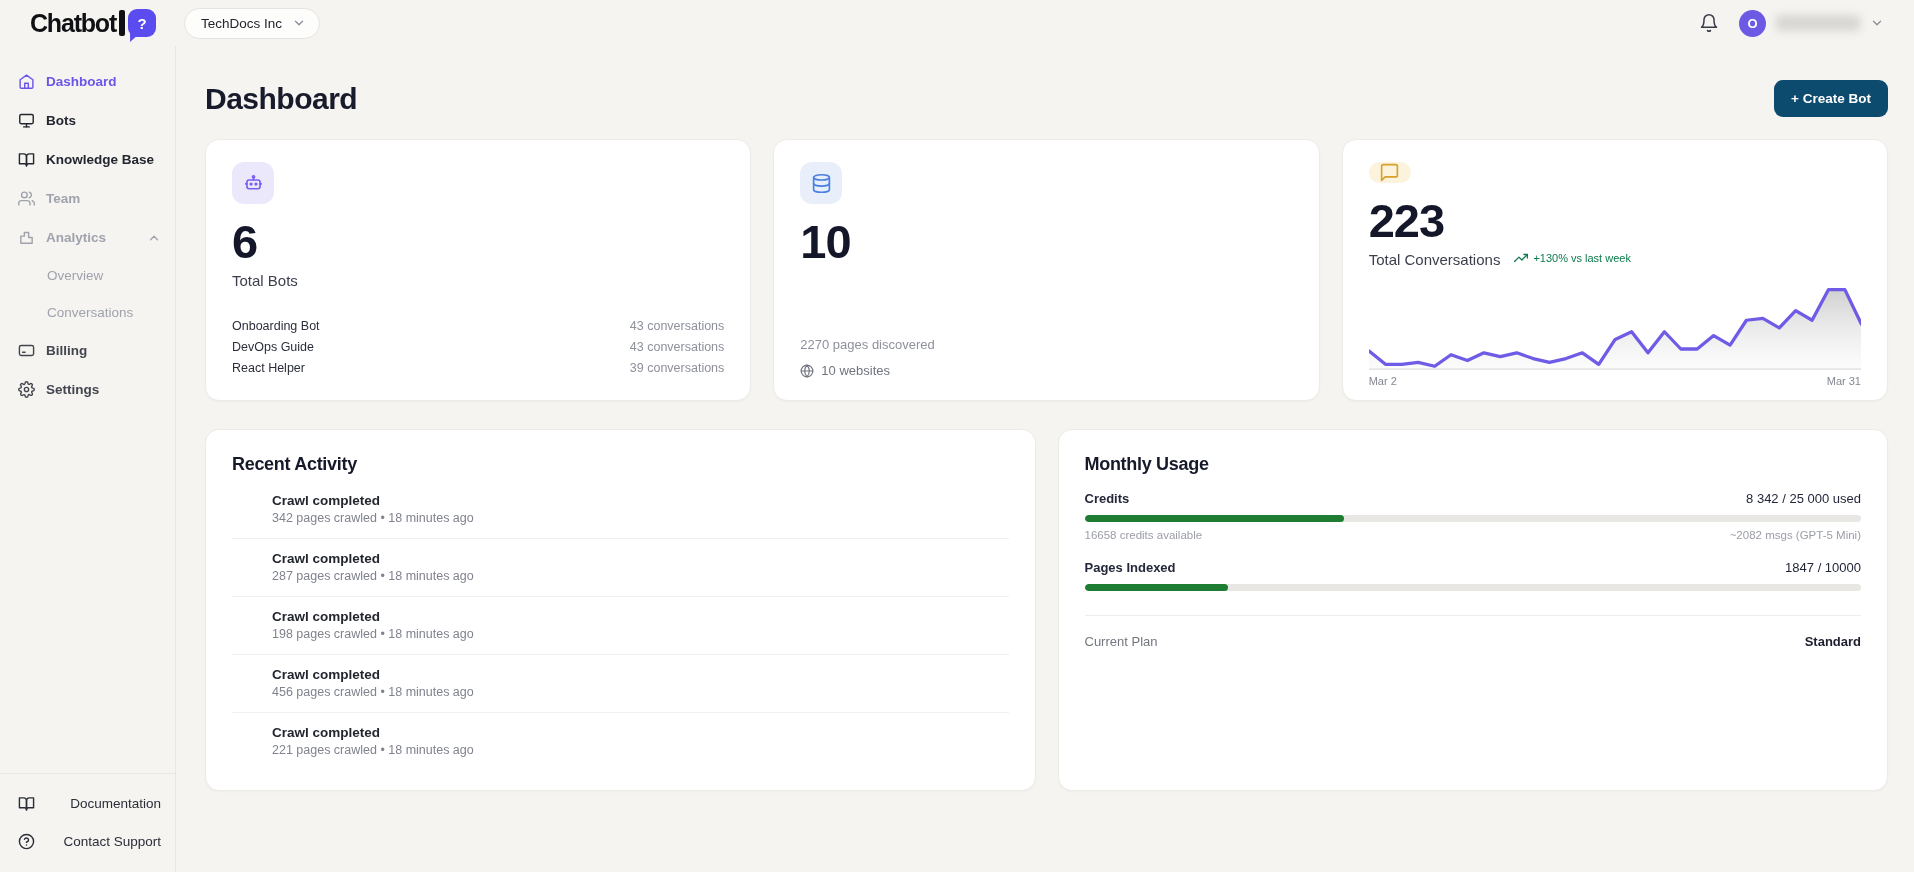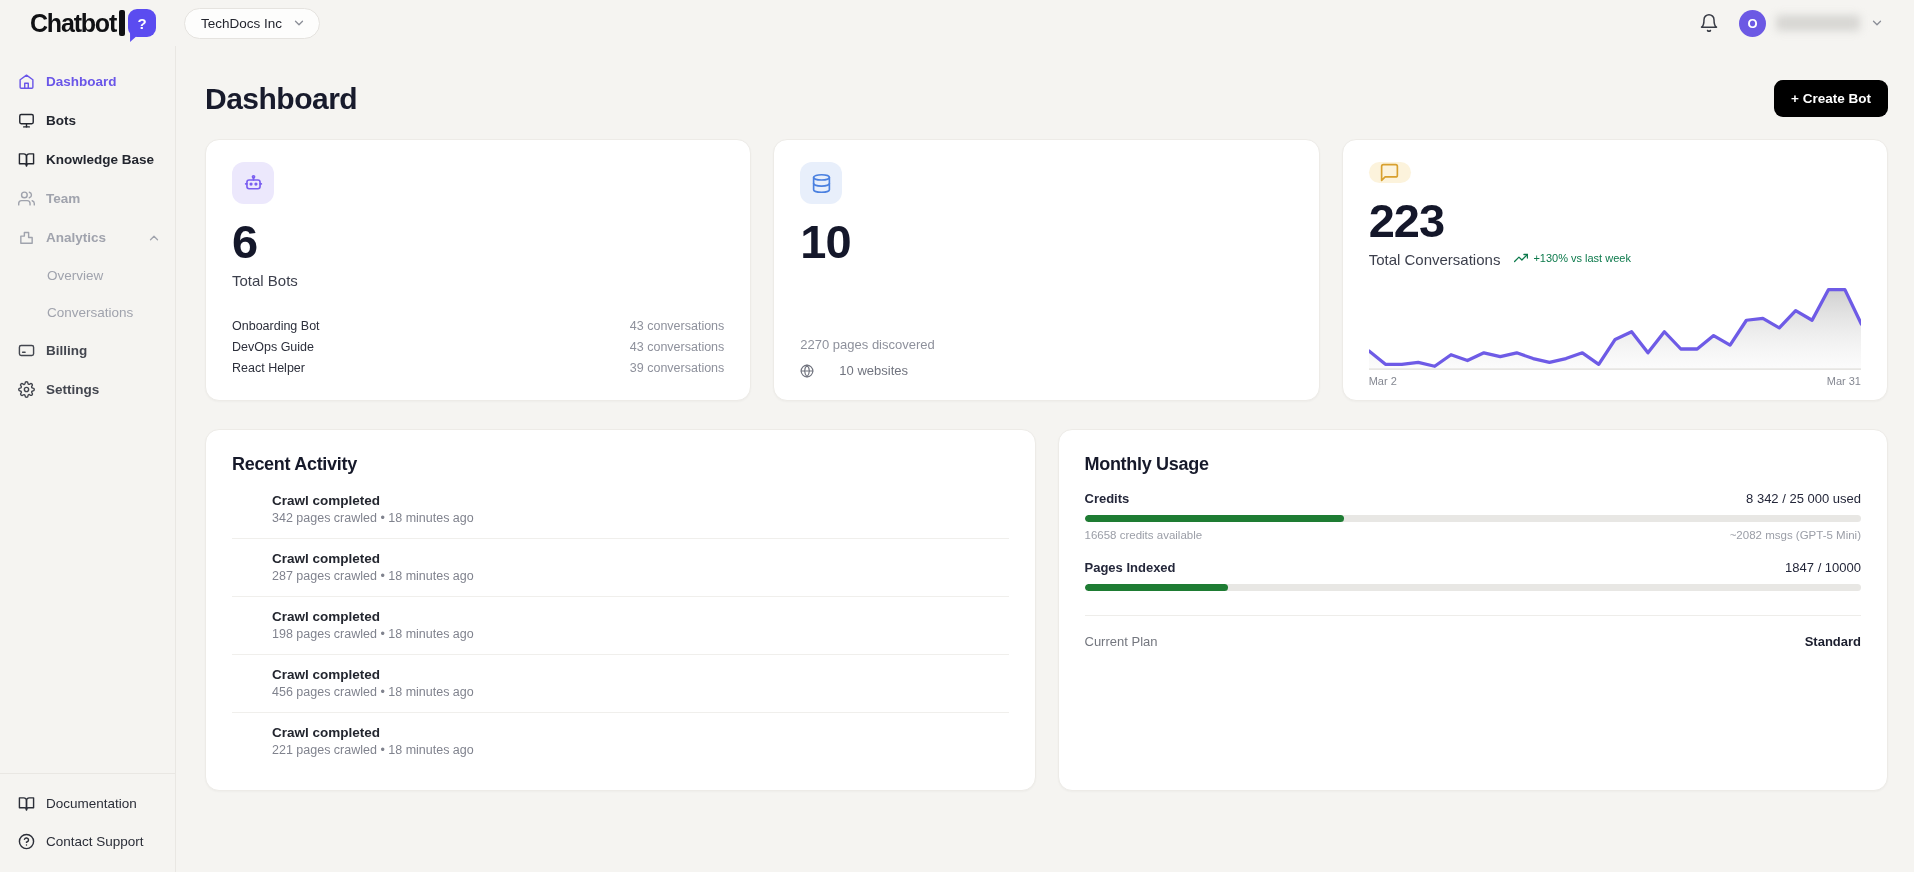--- a/index.html
+++ b/index.html
@@ -38,45 +38,45 @@
   .nav-item { display:flex; align-items:center; gap:11px; height:39px; padding:0 14px 0 18px;
     font-size:13.5px; font-weight:600; color:#23262f; cursor:pointer; }
   .nav-item svg { flex-shrink:0; }
   .nav-item.active { color:#6a56e8; }
   .nav-item.muted { color:#a0a3ad; }
   .nav-item.mid { color:#43464f; }
   .nav-sub { display:flex; align-items:center; height:37px; padding-left:47px;
     font-size:13.5px; color:#a0a3ad; cursor:pointer; }
   .analytics-chevron { margin-left:auto; color:#a0a3ad; }
   .sidebar-footer { margin-top:auto; border-top:1px solid #e9e7e3; padding:10px 0 12px; }
-  .sidebar-footer .nav-item { font-weight:500; color:#2b2e38; height:38px; }
+  .sidebar-footer .nav-item { font-weight:500; color:#2b2e38; height:38px;justify-content:space-between; }
 
   
   .main { position:absolute; left:176px; top:46px; right:0; bottom:0; padding:30px 26px 0 29px; }
   .page-header { display:flex; justify-content:space-between; align-items:center; margin-top:4px; }
   .page-title { font-size:30px; font-weight:800; color:#181b2c; letter-spacing:-0.5px; }
-  .create-btn { background:#000000; color:#fff; border:none; border-radius:9px; padding:11px 17px;
+  .create-btn { background:#0c4a6e; color:#fff; border:none; border-radius:9px; padding:11px 17px;
     font-size:13.5px; font-weight:600; font-family:inherit; cursor:pointer; }
 
   .stats-row { display:flex; gap:22px; margin-top:22px; }
   .stat-card { flex:1; background:#fff; border:1px solid #edebe7; border-radius:14px;
     padding:22px 26px; height:262px; display:flex; flex-direction:column;
     box-shadow:0 1px 2px rgba(20,20,30,0.03); }
   .icon-tile { width:42px; height:42px; border-radius:12px; display:flex; align-items:center; justify-content:center; }
   .tile-purple { background:#ece8fc; color:#7a5ef0; }
   .tile-blue   { background:#e8effb; color:#4a80e0; }
   .tile-amber  { background:#fcf3dc; color:#d8a02e; }
   .stat-number { font-size:47px; font-weight:800; color:#14172a; margin-top:13px; line-height:1.05; letter-spacing:-1px; }
   .stat-label  { font-size:15px; color:#3c3f4c; margin-top:6px; }
   .card-footer { margin-top:auto; }
   .breakdown { font-size:13px; color:#8e919c; margin-bottom:8px; }
   .bot-row { display:flex; justify-content:space-between; font-size:12.5px; padding:3.5px 0; color:#2c2f3b; }
   .bot-row .conv { color:#8e919c; }
   .pages-line { font-size:13px; color:#8e919c; margin-bottom:11px; }
-  .websites-line { display:flex; align-items:center; gap:25px; font-size:13px; color:#71747f; }
+  .websites-line { display:flex; align-items:center; gap:7px; font-size:13px; color:#71747f; }
   .label-row { display:flex; align-items:baseline; gap:14px; margin-top:6px; }
   .trend { color:#0d7a4c; font-size:11px; font-weight:500; display:inline-flex; align-items:center; gap:5px;text-align:center; }
   .spark-wrap { margin-top:12px; }
   .spark-wrap svg { width:100%; height:92px; }
   .axis-row { display:flex; justify-content:space-between; font-size:11px; color:#858892; margin-top:3px; }
 
   .bottom-row { display:flex; gap:22px; margin-top:28px; }
   .panel { flex:1; background:#fff; border:1px solid #edebe7; border-radius:14px;
     padding:24px 26px; height:362px; box-shadow:0 1px 2px rgba(20,20,30,0.03); }
   .panel-title { font-size:18px; font-weight:800; color:#16192a; letter-spacing:-0.3px; }

